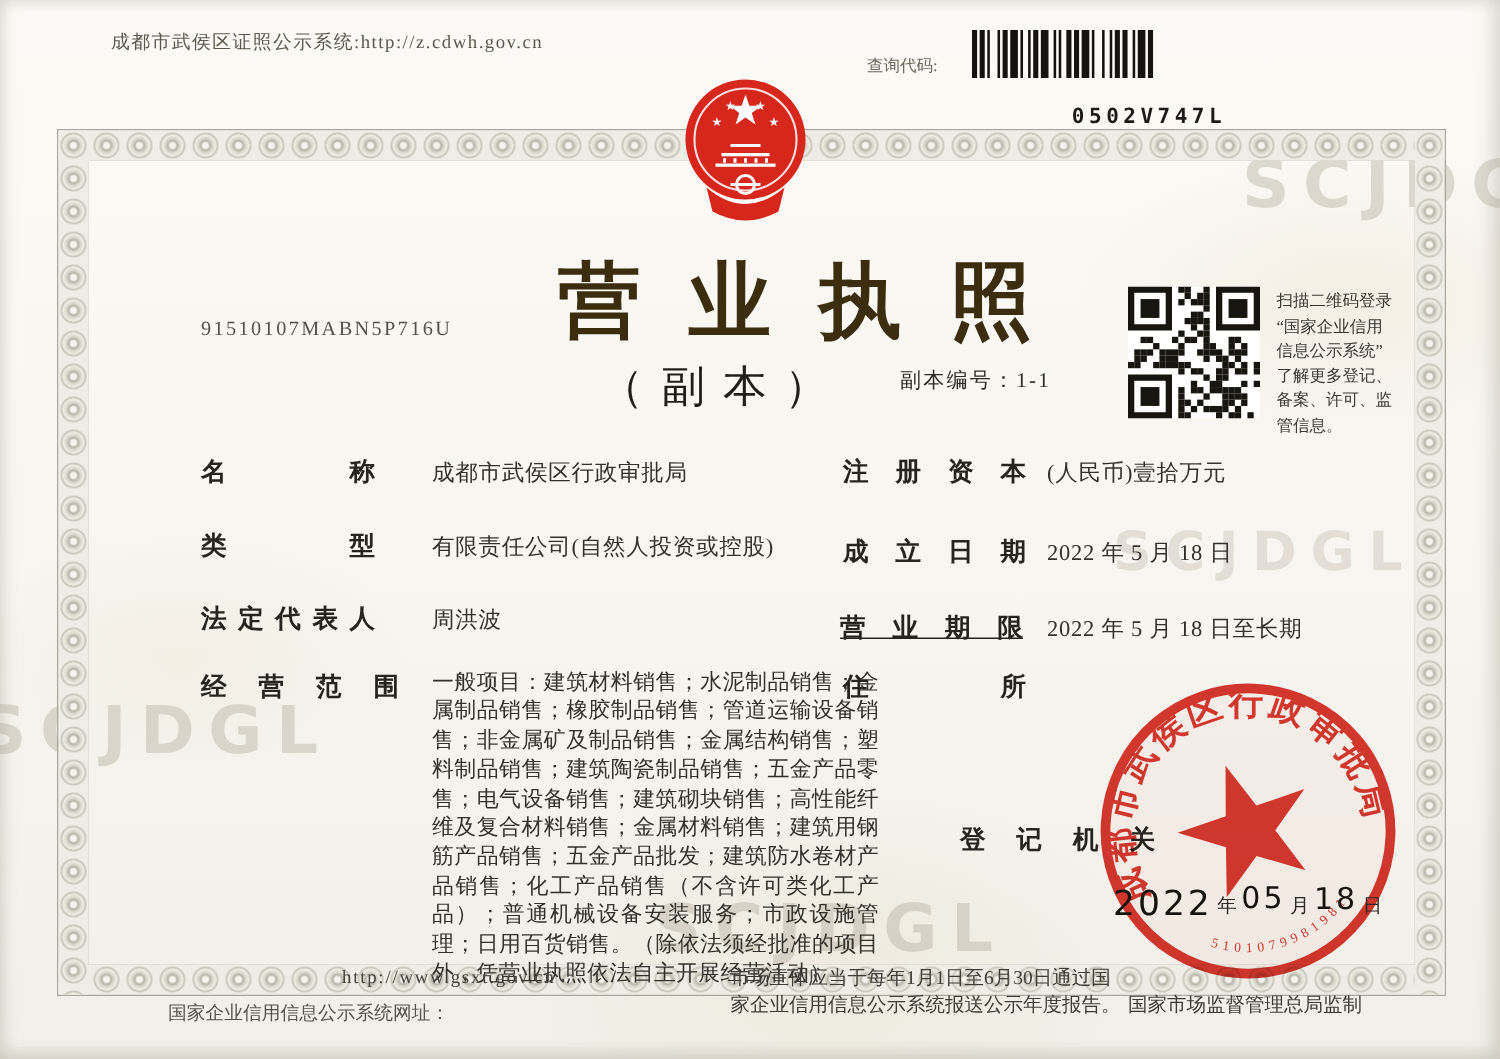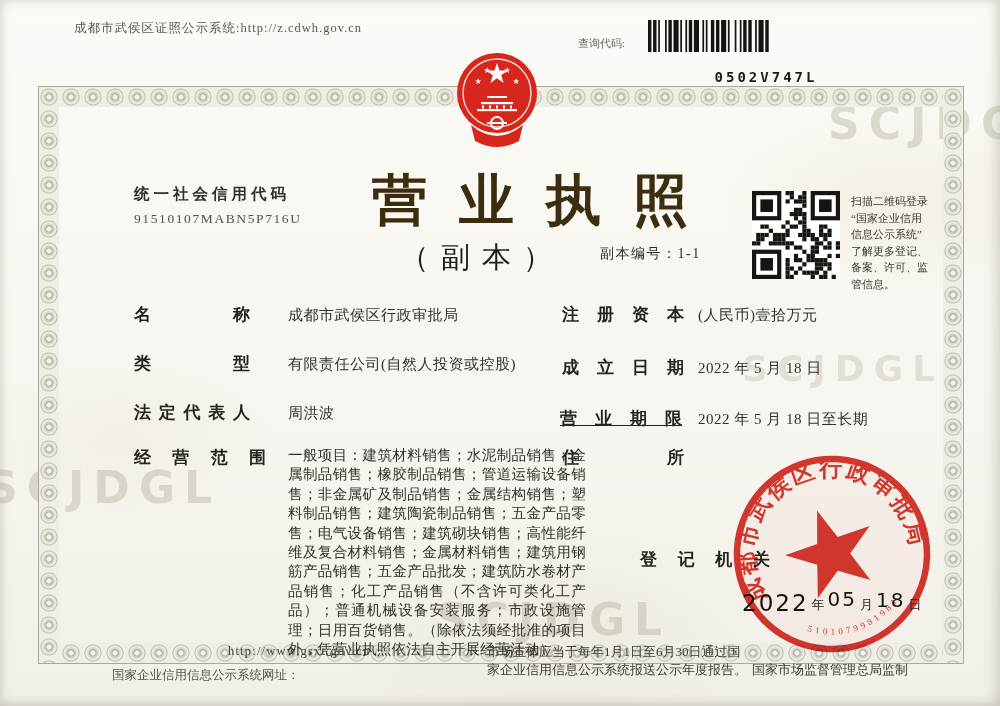--- a/index.html
+++ b/index.html
@@ -161,21 +161,20 @@
     <rect x="26" y="60" width="40" height="2.2" fill="#fff"></rect>
     <rect x="31" y="56.5" width="2" height="3" fill="#fff"></rect>
       <rect x="38" y="56.5" width="2" height="3" fill="#fff"></rect>
     <rect x="45" y="56.5" width="2" height="3" fill="#fff"></rect>
       <rect x="52" y="56.5" width="2" height="3" fill="#fff"></rect>
     <rect x="59" y="56.5" width="2" height="3" fill="#fff"></rect>
     <circle cx="46" cy="74" r="6" fill="none" stroke="#fff" stroke-width="2"></circle>
     <rect x="36" y="73" width="20" height="2" fill="#fff"></rect>
   </svg>
 
-  <div class="cc-label">统一社会信用代码</div>
   <div class="cc-value">91510107MABN5P716U</div>
 
   <div class="title">营业执照</div>
   <div class="subtitle">（副本）</div>
   <div class="copy-no">副本编号：1-1</div>
 
   <svg id="qr-svg" class="qr-box" viewBox="0 0 84 84">
       <rect x="0" y="0" width="84" height="84" fill="#fff"></rect>
       <rect x="32" y="0" width="4" height="4" fill="#17150f"></rect>
       <rect x="36" y="0" width="4" height="4" fill="#17150f"></rect>

